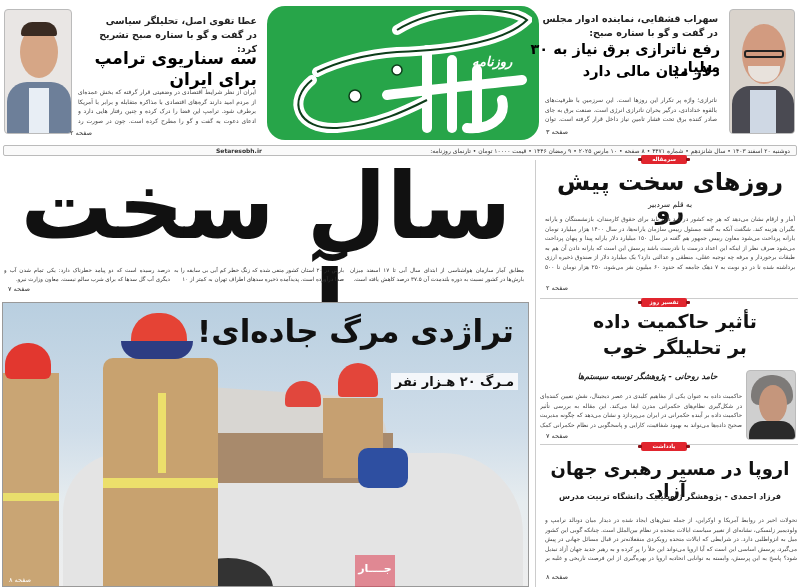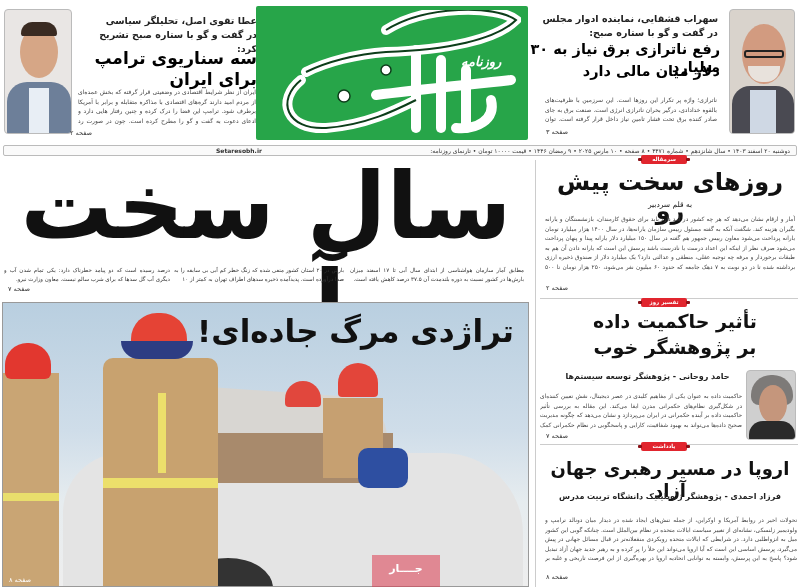--- a/index.html
+++ b/index.html
@@ -9,21 +9,21 @@
   
   .photo-box { position: absolute; border: 1px solid #bbb; border-radius: 4px; overflow: hidden; background: #e8e4e2; }
   .photo-box .face { position: absolute; border-radius: 50%; }
   .photo-box .body { position: absolute; }
 
   .teaser-kicker { position: absolute; font-size: 9.5px; font-weight: bold; color: #222; text-align: right; line-height: 14px; }
   .teaser-title { position: absolute; font-weight: bold; color: #000; text-align: right; line-height: 1.25; }
   .teaser-body { position: absolute; font-size: 6px; color: #444; text-align: justify; line-height: 9.5px; }
   .page-ref { position: absolute; font-size: 6.5px; color: #333; }
 
-  .logo { position: absolute; left: 256px; top: 6px; width: 272px; height: 134px; background: #27a549; border-radius: 2px; overflow: hidden; }
+  .logo { position: absolute; left: 267px; top: 6px; width: 272px; height: 134px; background: #27a549; border-radius: 18px; overflow: hidden; }
   .logo .script { position: absolute; left: 10px; top: 4px; width: 255px; height: 126px; }
   .logo .roz { position: absolute; left: 205px; top: 48px; color: #fff; font-size: 13px; font-weight: bold; font-style: italic; }
 
   .dateline { position: absolute; left: 3px; top: 145px; width: 794px; height: 11px; border: 1px solid #bbb; border-radius: 2px; background: #fafafa; font-size: 6px; color: #333; line-height: 9px; padding: 0 6px; white-space: nowrap; }
   .dateline .site { position: absolute; left: 212px; top: 0; direction: ltr; font-weight: bold; }
   .dateline .info { position: absolute; right: 6px; top: 0; }
 
   
   .ribbon { position: absolute; height: 9px; background: #e1252e; border-radius: 2px; color: #fff; font-size: 5.5px; text-align: center; line-height: 9px; font-weight: bold; }
   .ribbon::before, .ribbon::after { content: ""; position: absolute; top: 3px; width: 4px; height: 3px; background: #8a1016; border-radius: 1px; }
@@ -32,21 +32,21 @@
 
   
   .mega { position: absolute; left: 6px; top: 158px; width: 520px; height: 98px; font-size: 92px; font-weight: bold; color: #111; text-align: center; line-height: 98px; letter-spacing: 2px; font-family: "DejaVu Sans", sans-serif; }
   .lead-col { position: absolute; font-size: 5.5px; color: #333; line-height: 9px; text-align: justify; }
 
   
   .photo-main { position: absolute; left: 2px; top: 302px; width: 527px; height: 285px; overflow: hidden; border: 1px solid #999; background: linear-gradient(180deg, #b9cfe0 0%, #cfdde9 45%, #e6ecef 70%, #eeeeee 100%); }
   .photo-title { position: absolute; right: 14px; top: 10px; font-size: 31px; font-weight: bold; color: #111; white-space: nowrap; }
   .photo-sub { position: absolute; right: 10px; background: rgba(255,255,255,0.8); font-size: 13px; font-weight: bold; color: #111; padding: 1px 4px; white-space: nowrap; }
   .pm-part { position: absolute; }
-  .watermark { position: absolute; left: 372px; top: 555px; width: 68px; height: 32px; background: rgba(220,60,80,0.55); color: #fff; font-size: 11px; font-weight: bold; text-align: center; line-height: 28px; }
+  .watermark { position: absolute; left: 355px; top: 555px; width: 40px; height: 32px; background: rgba(220,60,80,0.55); color: #fff; font-size: 11px; font-weight: bold; text-align: center; line-height: 28px; }
 
   
   .rc-title { position: absolute; font-weight: bold; color: #111; text-align: center; line-height: 1.2; }
   .rc-byline { position: absolute; font-size: 8.5px; font-weight: bold; color: #222; text-align: center; }
   .rc-body { position: absolute; font-size: 5.8px; color: #444; line-height: 9.5px; text-align: justify; }
   .rc-divider { position: absolute; height: 1px; background: #ccc; }
   .vline { position: absolute; width: 1px; background: #ccc; }
 </style>
 </head>
 <body>
@@ -128,38 +128,39 @@
   <div class="pm-part" style="left:155px; top:90px; width:8px; height:80px; background:#ecdf6b;"></div>
   <div class="pm-part" style="left:128px; top:10px; width:56px; height:40px; background:#e54335; border-radius:26px 26px 4px 4px;"></div>
   <div class="pm-part" style="left:118px; top:38px; width:72px; height:18px; background:#2d3d83; border-radius:0 0 20px 20px;"></div>
 
   <div class="pm-part" style="left:335px; top:60px; width:40px; height:34px; background:#e3453a; border-radius:20px 20px 4px 4px;"></div>
   <div class="pm-part" style="left:320px; top:95px; width:60px; height:80px; background:#c6a071;"></div>
   <div class="pm-part" style="left:282px; top:78px; width:36px; height:26px; background:#e1473d; border-radius:18px 18px 4px 4px;"></div>
   <div class="pm-part" style="left:355px; top:145px; width:50px; height:40px; background:#2e4fa1; border-radius:10px;"></div>
 
   <div class="photo-title">تراژدی مرگ جاده‌ای!</div>
+  <div class="photo-sub" style="top:70px;">مـرگ ۲۰ هـزار نفر</div>
   <div class="page-ref" style="left:6px; top:273px; color:#fff;">صفحه ۸</div>
 </div>
 <div class="watermark">جــــار</div>
 
 <div class="vline" style="left:535px; top:160px; height:427px;"></div>
 
 <div class="ribbon" style="left:641px; top:155px; width:46px;">سرمقاله</div>
 <div class="rc-title" style="left:545px; top:168px; width:250px; font-size:24px;">روزهای سخت پیش رو</div>
 <div class="rc-byline" style="left:545px; top:200px; width:250px; font-weight:normal; font-size:7.5px;">به قلم سردبیر</div>
 <div class="rc-body" style="left:545px; top:215px; width:250px; height:57px; overflow:hidden;">آمار و ارقام نشان می‌دهد که هر چه کشور در آمد دارد باید برای حقوق کارمندان، بازنشستگان و یارانه بگیران هزینه کند. شگفت آنکه به گفته مسئول رییس سازمان یارانه‌ها، در سال ۱۴۰۰ هزار میلیارد تومان یارانه پرداخت می‌شود معاون رییس جمهور هم گفته در سال ۱۵۰ میلیارد دلار یارانه پیدا و پنهان پرداخت می‌شود صرف نظر از اینکه این اعداد درست یا نادرست باشد پرسش این است که یارانه دادن آن هم به طبقات برخوردار و مرفه چه توجیه عقلی، منطقی و عدالتی دارد؟ یک میلیارد دلار از صندوق ذخیره ارزی برداشته شده تا در دو نوبت به ۷ دهک جامعه که حدود ۶۰ میلیون نفر می‌شود، ۲۵۰ هزار تومان تا ۵۰۰ هزار تومان پرداخت شود. این پول هزینه و خرج می‌شود.</div>
 <div class="page-ref" style="right:232px; top:284px;">صفحه ۲</div>
 
 <div class="rc-divider" style="left:540px; top:298px; width:258px;"></div>
 
 <div class="ribbon" style="left:641px; top:298px; width:46px;">تفسیر روز</div>
 <div class="rc-title" style="left:560px; top:310px; width:230px; font-size:19px;">تأثیر حاکمیت داده</div>
-<div class="rc-title" style="left:560px; top:336px; width:230px; font-size:19px;">بر پژوهشگر خوب</div>
-<div class="rc-byline" style="left:540px; top:372px; width:215px; font-size:8px;">حامد روحانی - پژوهشگر توسعه سیستم‌ها</div>
+<div class="rc-title" style="left:560px; top:336px; width:230px; font-size:19px;">بر تحلیلگر خوب</div>
+<div class="rc-byline" style="left:540px; top:372px; width:215px; font-size:8px;font-style:italic;">حامد روحانی - پژوهشگر توسعه سیستم‌ها</div>
 
 <div class="photo-box" style="left:746px; top:370px; width:50px; height:70px; background:#cfcfcf;">
   <div class="body" style="left:4px; top:4px; width:42px; height:30px; background:#7d7a78; border-radius:20px 20px 8px 8px;"></div>
   <div class="face" style="left:12px; top:14px; width:28px; height:38px; background:#c5967c;"></div>
   <div class="body" style="left:2px; top:50px; width:46px; height:20px; background:#2a2a2a; border-radius:14px 14px 0 0;"></div>
 </div>
 <div class="rc-body" style="left:540px; top:392px; width:202px; height:39px; overflow:hidden;">حاکمیت داده به عنوان یکی از مفاهیم کلیدی در عصر دیجیتال، نقش تعیین کننده‌ای در شکل‌گیری نظام‌های حکمرانی مدرن ایفا می‌کند. این مقاله به بررسی تأثیر حاکمیت داده بر آینده حکمرانی در ایران می‌پردازد و نشان می‌دهد که چگونه مدیریت صحیح داده‌ها می‌تواند به بهبود شفافیت، کارایی و پاسخگویی در نظام حکمرانی کمک کند. همچنین، چالش‌ها و فرصت‌ها...</div>
 <div class="page-ref" style="right:232px; top:432px;">صفحه ۷</div>
 
 <div class="rc-divider" style="left:540px; top:444px; width:258px;"></div>

